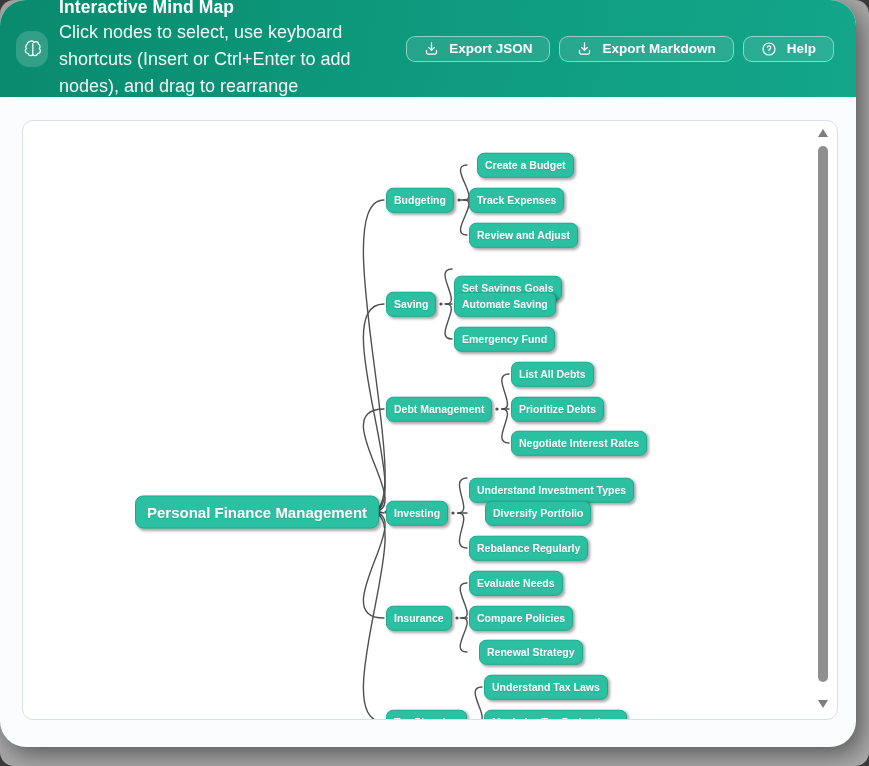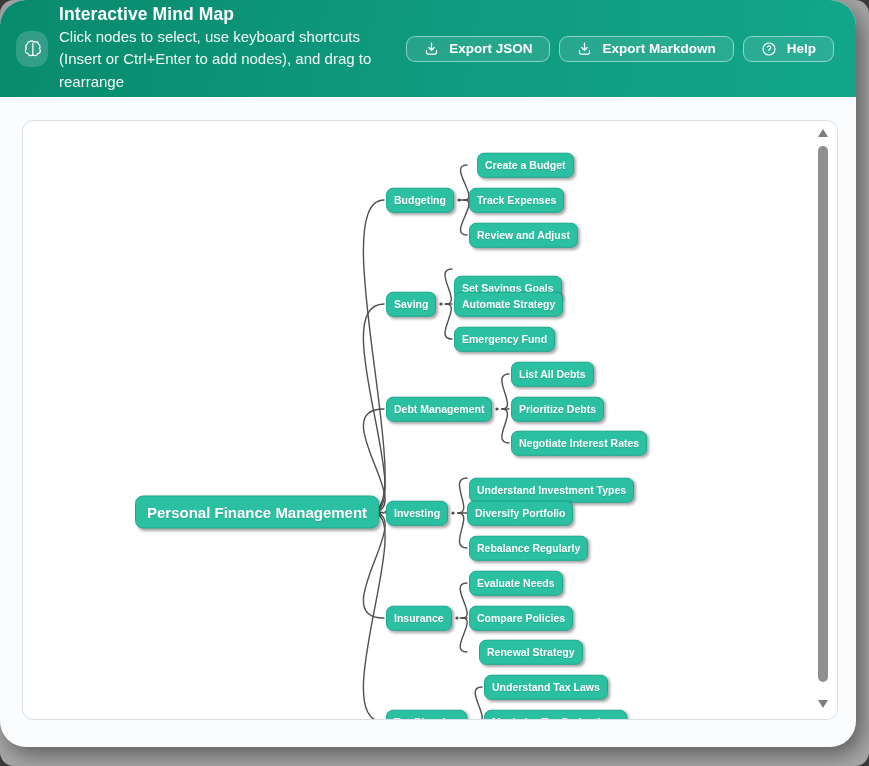--- a/index.html
+++ b/index.html
@@ -9,21 +9,21 @@
   .app-card{position:absolute;left:0;top:0;width:856px;height:747px;background:#fbfcfd;
     border-radius:26px;box-shadow:6px 8px 22px rgba(0,0,0,.45);overflow:hidden;}
   
   .header{height:97px;background:linear-gradient(100deg,#098a6d 0%,#0f9c80 55%,#13a68a 100%);
     display:flex;align-items:center;padding:0 22px 0 16px;box-sizing:border-box;color:#fff;}
   .hdr-left{display:flex;align-items:center;gap:11px;flex:1;min-width:0;}
   .icon-badge{width:32px;height:36px;border-radius:13px;background:rgba(255,255,255,.17);
     display:flex;align-items:center;justify-content:center;flex:0 0 auto;}
   .hdr-text{display:flex;flex-direction:column;gap:1px;}
   .hdr-title{font-size:17.5px;font-weight:bold;letter-spacing:.1px;}
-  .hdr-sub{font-size:15px;line-height:1.5;color:rgba(255,255,255,.95);max-width:362px;}
+  .hdr-sub{font-size:18px;line-height:1.5;color:rgba(255,255,255,.95);max-width:362px;}
   .hdr-buttons{display:flex;gap:9px;align-items:center;}
   .hbtn{display:flex;align-items:center;gap:10px;height:26px;padding:0 17px;
     background:rgba(255,255,255,.10);border:1.5px solid rgba(255,255,255,.48);
     border-radius:9px;color:#fff;font-size:13.5px;font-weight:bold;cursor:pointer;
     font-family:"Liberation Sans",sans-serif;white-space:nowrap;}
   .hbtn svg{display:block;}
   
   .canvas{position:absolute;left:22px;top:120px;width:816px;height:600px;background:#fff;
     border:1px solid #d9dfe6;border-radius:11px;overflow:hidden;box-sizing:border-box;}
   .canvas svg.links{position:absolute;left:0;top:0;z-index:0;}
@@ -131,29 +131,29 @@
       <div class="sb-thumb"></div>
       <div class="sb-arrow down"></div>
     </div>
   <div class="node root" style="left: 112px; top: 391px;">Personal Finance Management</div>
       <div class="node" style="left: 363px; top: 79px;">Budgeting</div>
       <div class="node" style="left: 454px; top: 44px;">Create a Budget</div>
       <div class="node" style="left: 446px; top: 79px;">Track Expenses</div>
       <div class="node" style="left: 446px; top: 114px;">Review and Adjust</div>
       <div class="node" style="left: 363px; top: 183px;">Saving</div>
       <div class="node" style="left: 431px; top: 148px; margin-top: 19px;">Set Savings Goals</div>
-      <div class="node" style="left: 431px; top: 183px;">Automate Strategy</div>
+      <div class="node" style="left: 431px; top: 183px;">Automate Saving</div>
       <div class="node" style="left: 431px; top: 218px;">Emergency Fund</div>
       <div class="node" style="left: 363px; top: 288px;">Debt Management</div>
       <div class="node" style="left: 488px; top: 253px;">List All Debts</div>
       <div class="node" style="left: 488px; top: 288px;">Prioritize Debts</div>
       <div class="node" style="left: 488px; top: 322px;">Negotiate Interest Rates</div>
       <div class="node" style="left: 363px; top: 392px;">Investing</div>
       <div class="node" style="left: 446px; top: 369px;">Understand Investment Types</div>
-      <div class="node" style="left: 444px; top: 392px;">Diversify Portfolio</div>
+      <div class="node" style="left: 462px; top: 392px;">Diversify Portfolio</div>
       <div class="node" style="left: 446px; top: 427px;">Rebalance Regularly</div>
       <div class="node" style="left: 363px; top: 497px;">Insurance</div>
       <div class="node" style="left: 446px; top: 462px;">Evaluate Needs</div>
       <div class="node" style="left: 446px; top: 497px;">Compare Policies</div>
       <div class="node" style="left: 456px; top: 531px;">Renewal Strategy</div>
       <div class="node" style="left: 363px; top: 601px;">Tax Planning</div>
       <div class="node" style="left: 461px; top: 566px;">Understand Tax Laws</div>
       <div class="node" style="left: 461px; top: 601px;">Maximize Tax Deductions</div>
     </div>
 </div>

